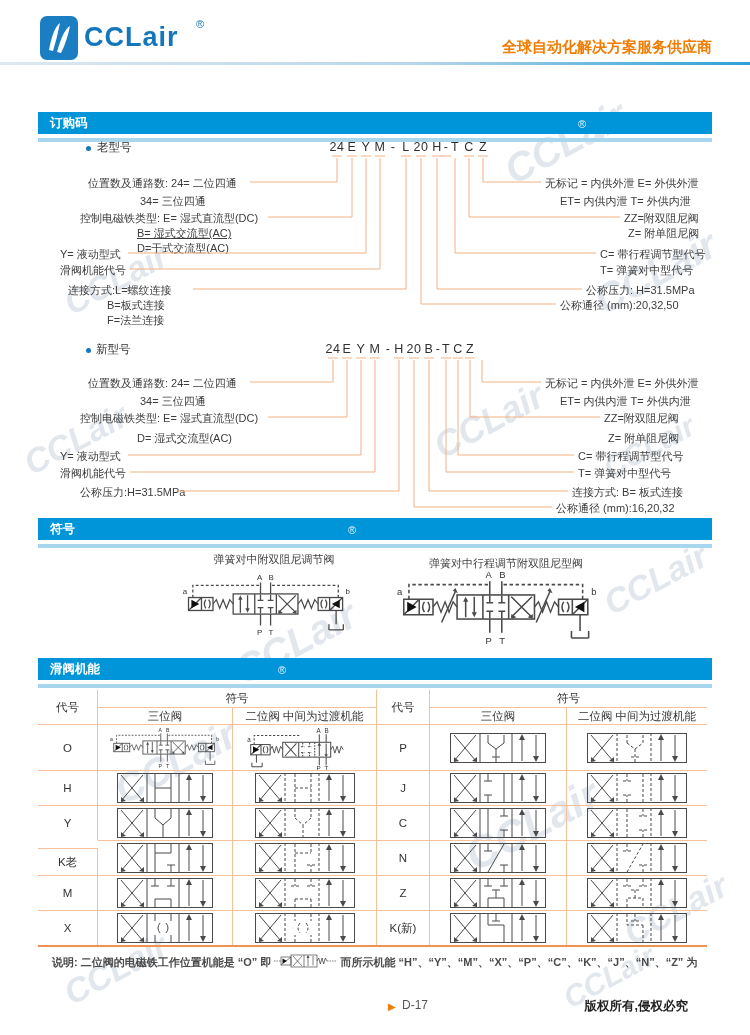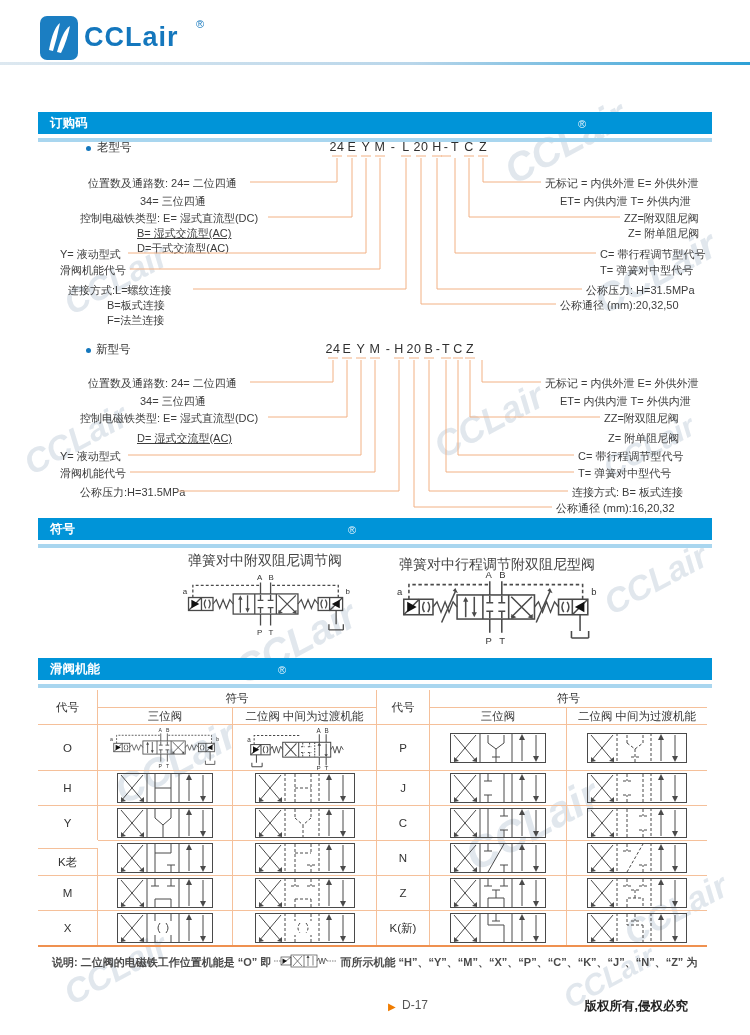--- a/index.html
+++ b/index.html
@@ -16,21 +16,21 @@
   .sec-bar{left:38px;width:674px;height:22px;background:#0094d8;color:#fff;
     font-weight:bold;font-size:12.5px;line-height:22px;padding-left:12px;box-sizing:border-box;}
   .sec-strip{left:38px;width:674px;height:4px;background:#a9d6ef;}
   .bar-reg{position:absolute;top:1px;font-size:11px;font-weight:normal;color:#e8f4fb;}
   
   .model-label{font-size:11.5px;color:#333;}
   .bullet{width:5px;height:5px;border-radius:50%;background:#1477bd;}
   .code-part{position:absolute;transform:translateX(-50%);font-size:12.5px;color:#2f2f2f;letter-spacing:.5px;}
   .lbl{font-size:11px;color:#3c3c3c;}
   
-  .diag-title{font-size:14px;color:#444;}
+  .diag-title{font-size:11px;color:#444;margin-left:9px;}
   
   .tbl{position:absolute;left:38px;top:690px;width:669px;height:255px;display:grid;
        grid-template-columns:60px 135px 144px 53px 137px 140px;
        grid-template-rows:18px 16px 46px 35px 35px 35px 35px 35px;
        border-bottom:2px solid #ef9150;font-size:11.5px;color:#333;}
   .tbl > div{display:flex;align-items:center;justify-content:center;box-sizing:border-box;}
   .br{border-right:1px solid #f5c09a;}
   .bb{border-bottom:1px solid #f5c09a;}
   .bt{border-top:1px solid #f5c09a;}
   .h-code1{grid-area:1/1/3/2;}
@@ -71,20 +71,21 @@
 
   <span class="abs" style="left:40px;top:16px;">
     <svg width="38" height="44" viewBox="0 0 38 44">
       <rect x="0" y="0" width="38" height="44" rx="7" fill="#1b7ec2"></rect>
       <path d="M9 34 Q13 12 20 7 Q17 22 13 35 Z" fill="#fff"></path>
       <path d="M17 36 Q23 14 30 10 Q27 25 21 37 Z" fill="#fff"></path>
     </svg>
   </span>
   <span class="abs brand-text" style="left:84px;top:22px;">CCLair</span>
   <span class="abs brand-reg" style="left:196px;top:18px;">®</span>
+  <span class="abs tagline" style="right:38px;top:38px;">全球自动化解决方案服务供应商</span>
   <div class="abs hdr-line"></div>
 
   <div class="abs sec-bar" style="top:112px;">
     <span>订购码</span>
     <span class="bar-reg" style="left:540px;">®</span>
   </div>
   <div class="abs sec-strip" style="top:138px;"></div>
 
   <span class="abs bullet" style="left:86px;top:146px;"></span>
   <span class="abs model-label" style="left:97px;top:140px;">老型号</span>
@@ -138,21 +139,21 @@
       <span class="code-part" style="left: 429px; top: 0px;">B</span>
       <span class="code-part" style="left: 438px; top: 0px;">-</span>
       <span class="code-part" style="left: 446px; top: 0px;">T</span>
       <span class="code-part" style="left: 458px; top: 0px;">C</span>
       <span class="code-part" style="left: 470px; top: 0px;">Z</span>
     </div>
   <div id="new-left-labels">
       <div class="abs lbl" style="left: 88px; top: 376px;">位置数及通路数: 24= 二位四通</div>
       <div class="abs lbl" style="left: 140px; top: 394px;">34= 三位四通</div>
       <div class="abs lbl" style="left: 80px; top: 411px;">控制电磁铁类型: E= 湿式直流型(DC)</div>
-      <div class="abs lbl" style="left: 137px; top: 431px; text-decoration: underline;">D= 湿式交流型(AC)</div>
+      <div class="abs lbl" style="left: 137px; top: 431px;">D= 湿式交流型(AC)</div>
       <div class="abs lbl" style="left: 60px; top: 449px;">Y= 液动型式</div>
       <div class="abs lbl" style="left: 60px; top: 466px;">滑阀机能代号</div>
       <div class="abs lbl" style="left: 60px; top: 485px; margin-left: 20px;">公称压力:H=31.5MPa</div>
     </div>
   <div id="new-right-labels">
       <div class="abs lbl" style="left: 545px; top: 376px;">无标记 = 内供外泄   E= 外供外泄</div>
       <div class="abs lbl" style="left: 560px; top: 394px;">ET=  内供内泄    T= 外供内泄</div>
       <div class="abs lbl" style="left: 604px; top: 411px;">ZZ=附双阻尼阀</div>
       <div class="abs lbl" style="left: 608px; top: 431px;">Z= 附单阻尼阀</div>
       <div class="abs lbl" style="left: 578px; top: 449px;">C= 带行程调节型代号</div>

